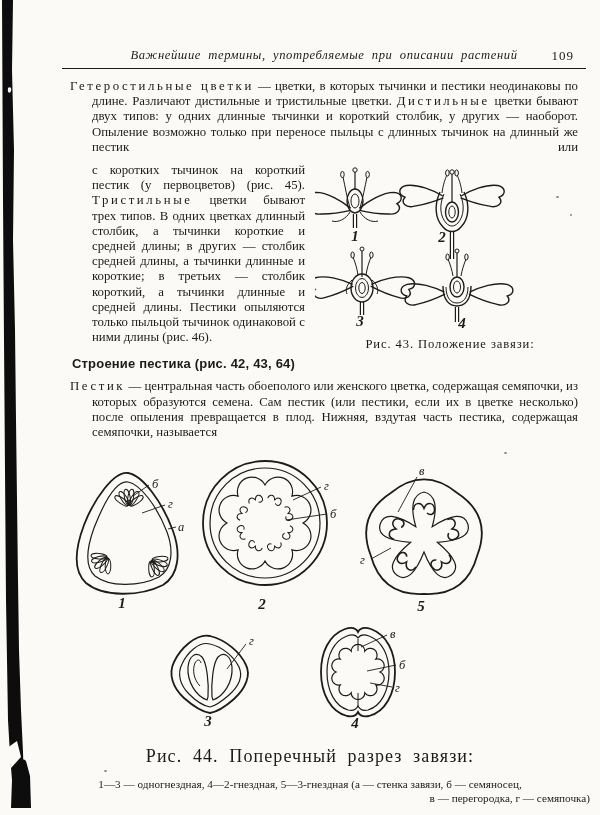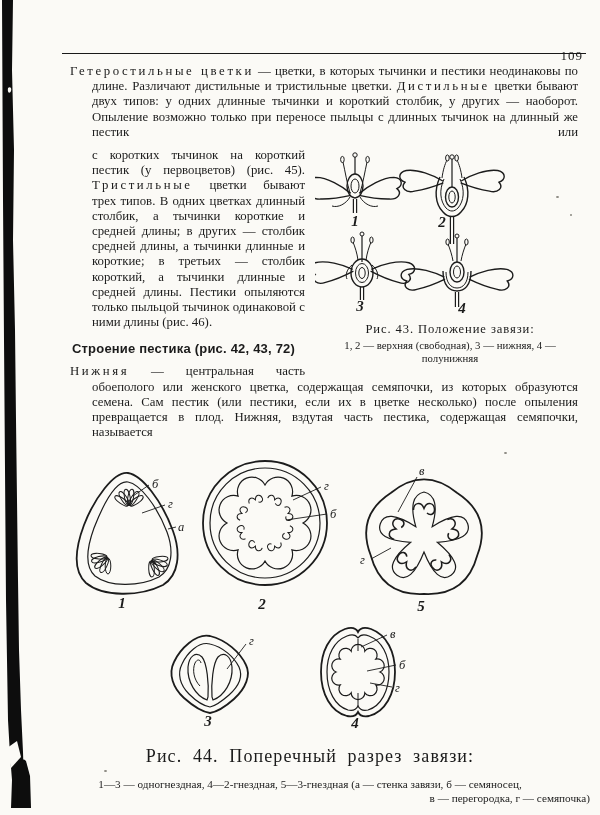--- a/index.html
+++ b/index.html
@@ -2,21 +2,21 @@
 <html><head>
 <meta charset="utf-8">
 <style>
   html,body{margin:0;padding:0;}
   body{width:600px;height:815px;background:#e8e6e1;font-family:"Liberation Serif",serif;}
   .sheet{position:relative;width:600px;height:815px;background:#fbfaf6;overflow:hidden;color:#1b1b1b;}
   .binding{position:absolute;left:0;top:0;width:36px;height:815px;z-index:5;}
   .content{position:relative;margin:0 14px 0 62px;padding-top:48px;}
   
   .runhead{position:relative;text-align:center;font-style:italic;font-size:12.6px;letter-spacing:.6px;word-spacing:3.5px;white-space:nowrap;}
-  .pagenum{position:absolute;right:3px;top:0;font-style:normal;font-size:13px;letter-spacing:1px;}
+  .pagenum{position:absolute;right:12px;top:0;font-style:normal;font-size:13px;letter-spacing:1px;}
   .rule{border:0;border-top:1.7px solid #191919;margin:5px 0 10px 0;}
   
   .para{font-size:12.8px;line-height:15.2px;text-align:justify;margin:8px;}
   .hang{padding-left:22px;text-indent:-22px;}
   .cont{padding-left:22px;}
   .p-first{text-align-last:justify;}
   .term{letter-spacing:2.6px;}
   .subhead{font-family:"Liberation Sans",sans-serif;font-weight:700;font-size:13px;text-align:center;margin:11px 0 7px 0;letter-spacing:.2px;}
   
   .fig43{float:right;width:272px;margin:2px 0 14px 9px;text-align:center;}
@@ -46,20 +46,21 @@
   </svg>
 
   <div class="speck" style="left:556px;top:196px;width:3px;height:2px;"></div>
   <div class="speck" style="left:570px;top:214px;width:2px;height:2px;"></div>
   <div class="speck" style="left:504px;top:452px;width:3px;height:2px;"></div>
   <div class="speck" style="left:104px;top:770px;width:3px;height:2px;"></div>
 
   <div class="content">
 
     <div class="runhead">
+      <span>Важнейшие термины, употребляемые при описании растений</span>
       <span class="pagenum">109</span>
     </div>
     <hr class="rule">
 
     <p class="para hang p-first"><span class="term">Гетеростильные цветки</span><span> — цветки, в которых тычинки и пестики неодинаковы по длине. Различают дистильные и тристильные цветки. </span><span class="term">Дистильные</span><span> цветки бывают двух типов: у одних длинные тычинки и короткий столбик, у других — наоборот. Опыление возможно только при переносе пыльцы с длинных тычинок на длинный же пестик или</span></p>
 
     <figure class="fig43" style="margin-top:2px;">
       <svg width="270" height="168" viewBox="0 0 270 168">
 
         <g class="ln w14">
@@ -133,28 +134,27 @@
               <ellipse class="w10" cx="9.4" cy="-28" rx="1.7" ry="3"></ellipse>
             <path class="w12" d="M-1.6,22 L-1.6,37 M1.6,22 L1.6,37"></path>
           </g>
         </g>
         <text class="num" x="40" y="76" text-anchor="middle">1</text>
         <text class="num" x="127" y="77" text-anchor="middle">2</text>
         <text class="num" x="45" y="161" text-anchor="middle">3</text>
         <text class="num" x="147" y="163" text-anchor="middle">4</text>
       </svg>
       <div class="figcap-t">Рис. 43. Положение завязи:</div>
-      <div class="figcap-d">1, 2 — верхняя (свободная), 3 — нижняя, 4 — полунижняя</div>
     </figure>
 
     <p class="para cont"><span>с коротких тычинок на короткий пестик (у первоцветов) (рис. 45). </span><span class="term">Тристильные</span><span> цветки бывают трех типов. В одних цветках длинный столбик, а тычинки короткие и средней длины; в других — столбик средней длины, а тычинки длинные и короткие; в третьих — столбик короткий, а тычинки длинные и средней длины. Пестики опыляются только пыльцой тычинок одинаковой с ними длины (рис. 46).</span></p>
 
-    <h3 class="subhead">Строение пестика (рис. 42, 43, 72)</h3>
-
-    <p class="para hang"><span class="term">Нижняя</span><span> — центральная часть обоеполого или женского цветка, содержащая семяпочки, из которых образуются семена. Сам пестик (или пестики, если их в цветке несколько) после опыления превращается в плод. Нижняя, вздутая часть пестика, содержащая семяпочки, называется</span></p>
+    <h3 class="subhead">Строение пестика (рис. 42, 43, 64)</h3>
+
+    <p class="para hang"><span class="term">Пестик</span><span> — центральная часть обоеполого или женского цветка, содержащая семяпочки, из которых образуются семена. Сам пестик (или пестики, если их в цветке несколько) после опыления превращается в плод. Нижняя, вздутая часть пестика, содержащая семяпочки, называется</span></p>
 
     <div class="fig44wrap">
       <svg width="560" height="282" viewBox="0 0 560 282">
 
         <g class="ln">
           <path class="w18" d="M98,17 C112,19 132,45 143,75 C151,97 149,119 133,129 C109,141 73,141 56,127 C43,115 45,93 54,69 C64,43 84,15 98,17 Z"></path>
           <path class="w12" d="M98,26 C110,28 127,50 137,76 C144,95 142,113 129,121 C109,131 79,131 65,120 C55,111 56,94 64,72 C73,49 86,24 98,26 Z"></path>
           <g class="w10">
             <ellipse cx="91.6" cy="44.8" rx="2.8" ry="8" transform="rotate(-55 91.6 44.8)"></ellipse>
             <ellipse cx="94.1" cy="42.5" rx="2.8" ry="8" transform="rotate(-33 94.1 42.5)"></ellipse>

